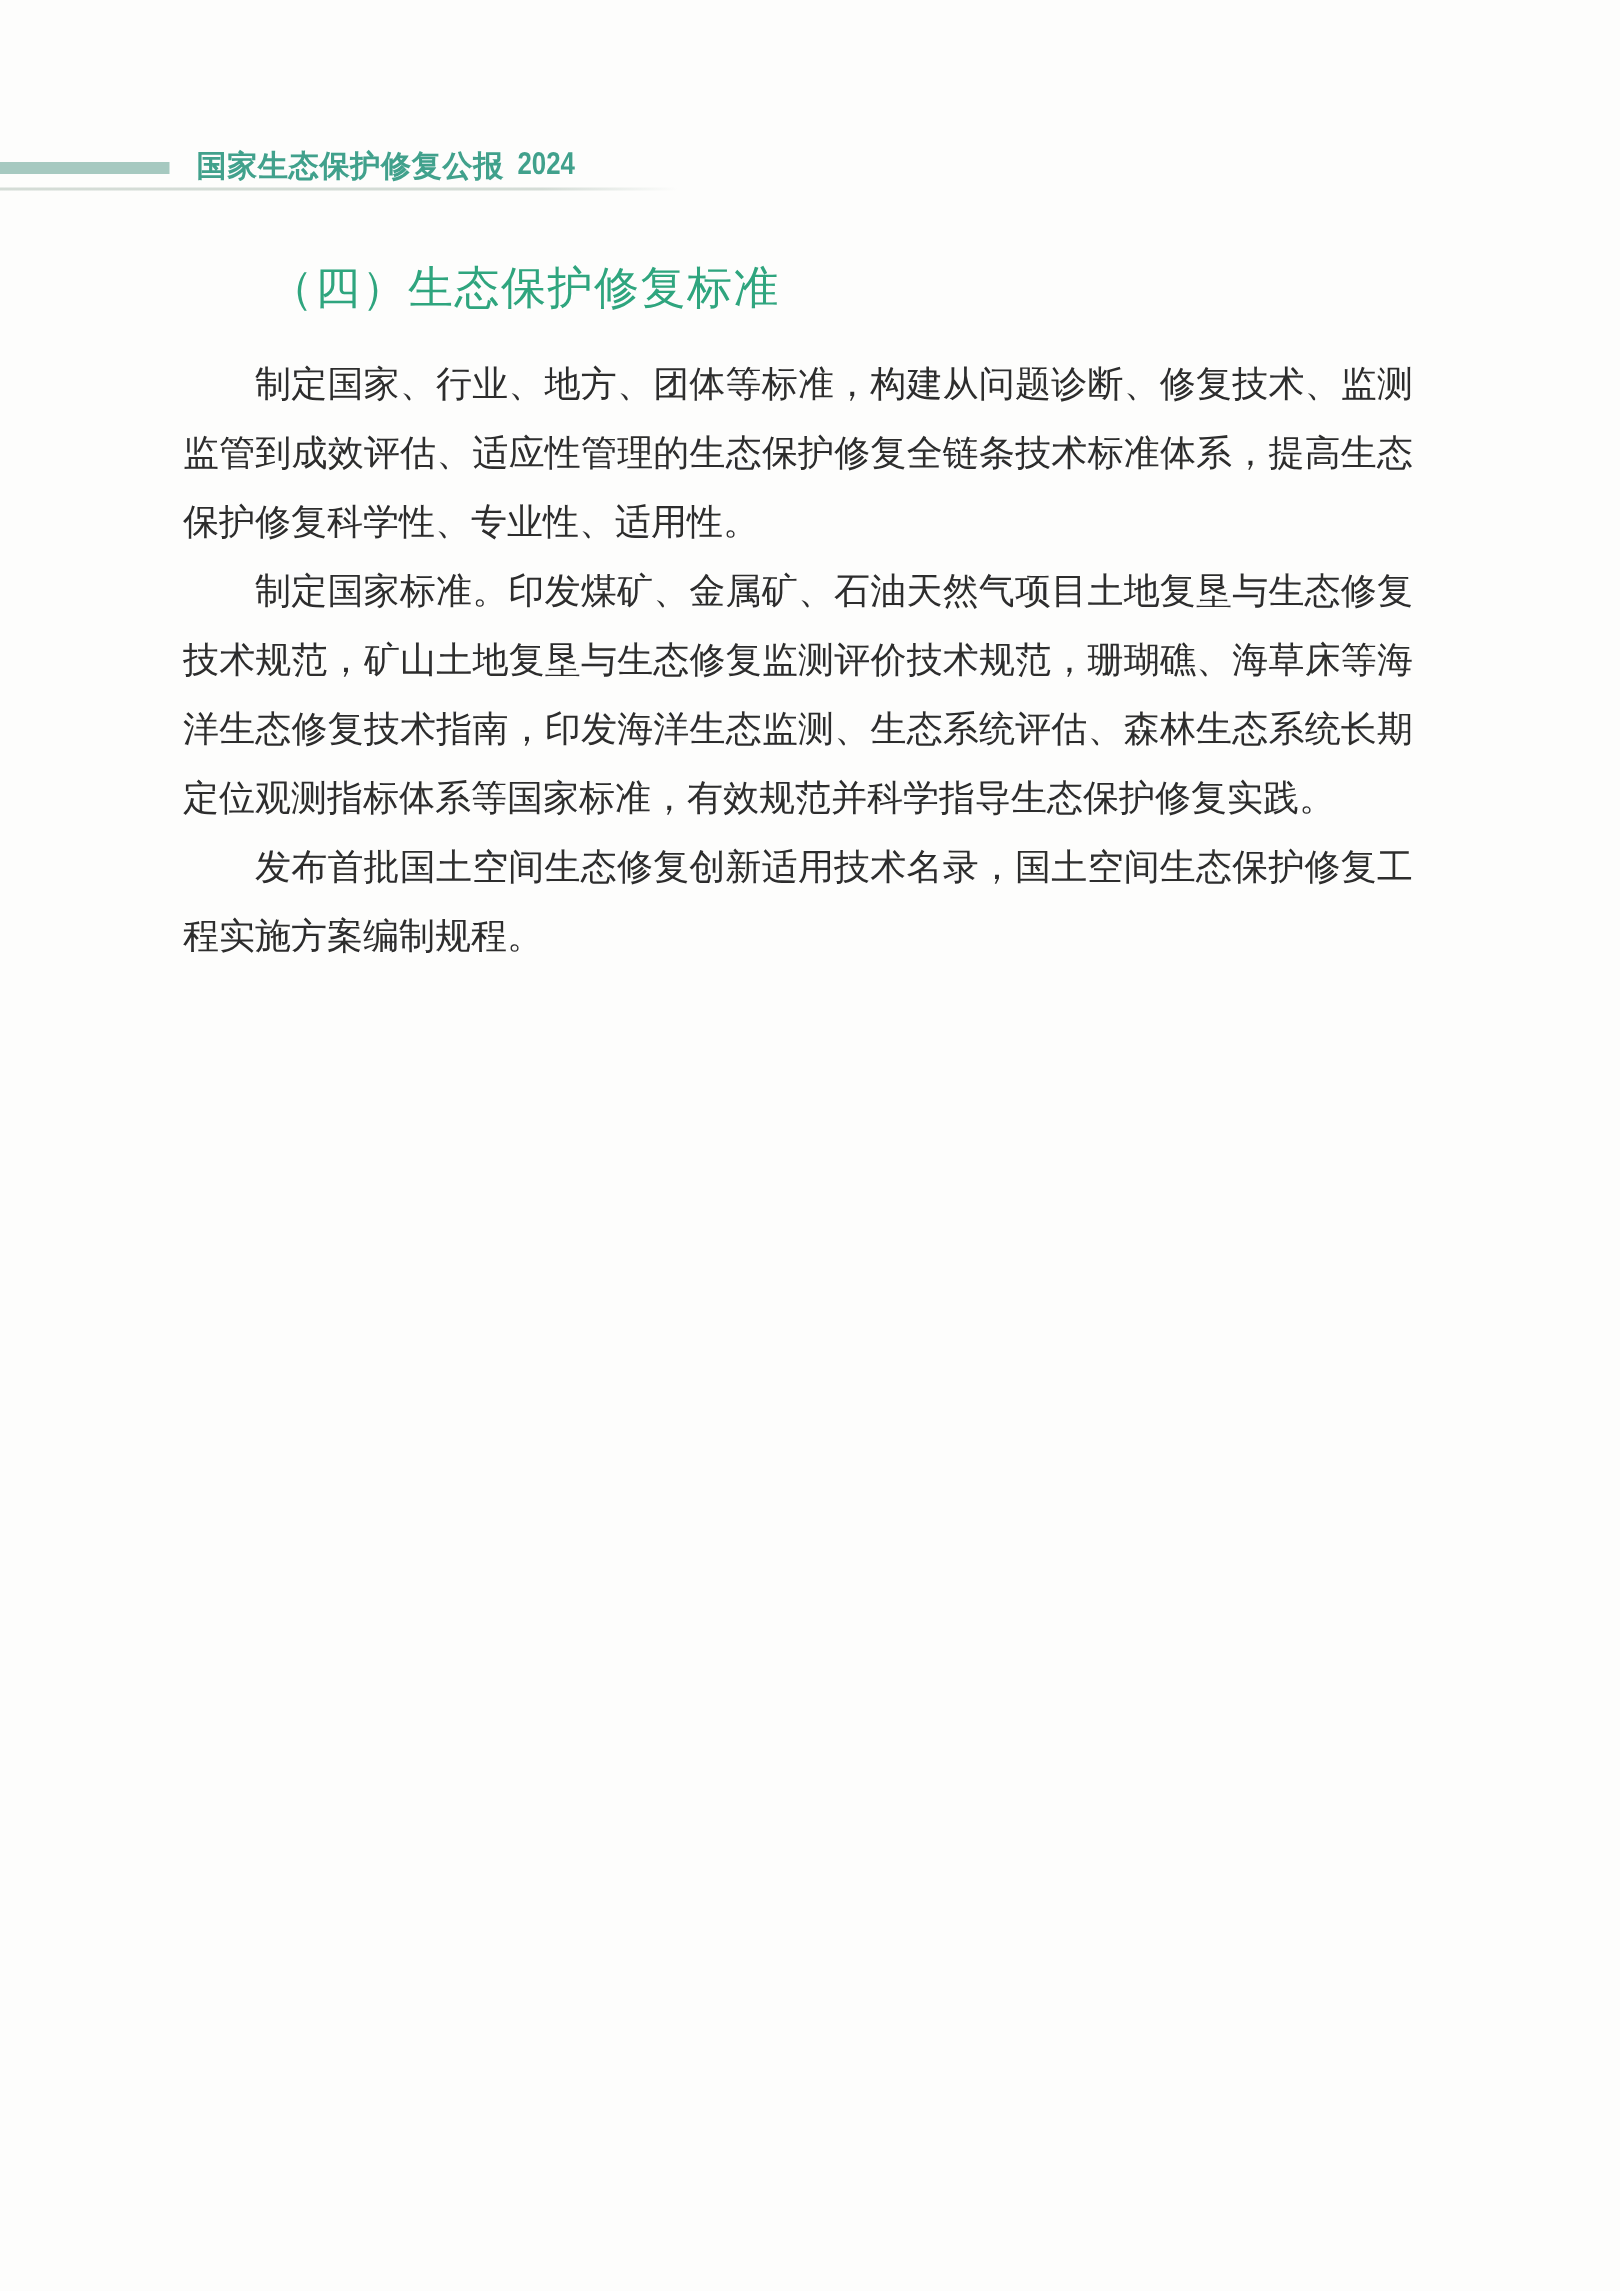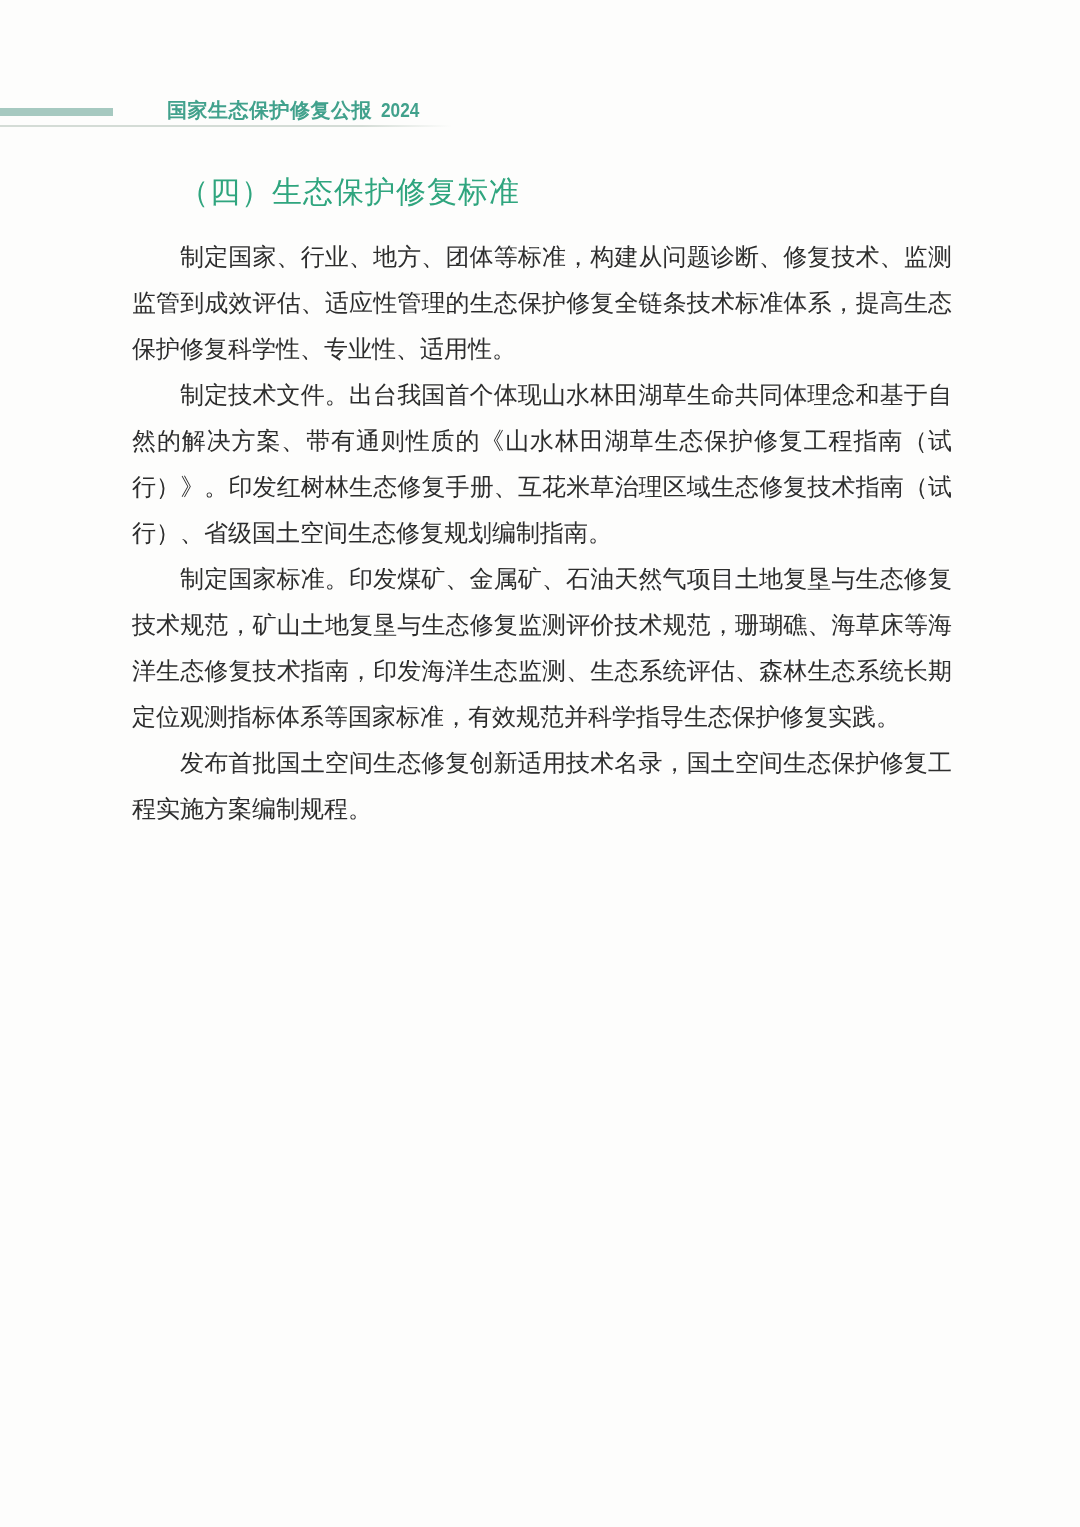--- a/index.html
+++ b/index.html
@@ -29,21 +29,20 @@
   }
   .header-accent-bar{
     position:absolute;left:0;top:108px;
     width:113px;height:8px;
     background:var(--bar-green);
   }
   .header-titles{
     position:absolute;left:131px;top:98px;height:24px;
     display:flex;align-items:center;gap:9px;
     white-space:nowrap;
-    margin-left:36px;
   }
   .header-title{
     font-family:"Liberation Serif","DejaVu Serif",serif;
     font-weight:700;
     font-size:20px;
     letter-spacing:0.5px;
     color:var(--accent-green);
   }
   .header-year{
     font-family:"Liberation Sans","DejaVu Sans",sans-serif;
@@ -63,21 +62,21 @@
   .section-heading{
     position:absolute;left:179px;top:172px;
     font-family:"Liberation Sans","DejaVu Sans",sans-serif;
     font-weight:400;
     font-size:30px;
     letter-spacing:1px;
     color:var(--heading-green);
     white-space:nowrap;
   }
   .document-body{
-    position:absolute;left:132px;top:234px;
+    position:absolute;left:122px;top:234px;
     width:820px;
     color:var(--body-ink);
     font-size:24px;
     line-height:46px;
     text-align:justify;
     text-justify:inter-ideograph;
   }
   .document-body p{
     text-indent:2em;
     text-align:justify;
@@ -100,21 +99,20 @@
       <span class="header-title">国家生态保护修复公报</span>
       <span class="header-year">2024</span>
     </div>
     <span class="header-rule"></span>
   </header>
 
   <h2 class="section-heading">（四）生态保护修复标准</h2>
 
   <main class="document-body">
     <p>制定国家、行业、地方、团体等标准，构建从问题诊断、修复技术、监测监管到成效评估、适应性管理的生态保护修复全链条技术标准体系，提高生态保护修复科学性、专业性、适用性。</p>
-    <p>制定技术文件。出台我国首个体现山水林田湖草生命共同体理念和基于自然的解决方案、带有通则性质的《山水林田湖草生态保护修复工程指南（试行）》。印发红树林生态修复手册、互花米草治理区域生态修复技术指南（试行）、省级国土空间生态修复规划编制指南。</p>
     <p>制定国家标准。印发煤矿、金属矿、石油天然气项目土地复垦与生态修复技术规范，矿山土地复垦与生态修复监测评价技术规范，珊瑚礁、海草床等海洋生态修复技术指南，印发海洋生态监测、生态系统评估、森林生态系统长期定位观测指标体系等国家标准，有效规范并科学指导生态保护修复实践。</p>
     <p>发布首批国土空间生态修复创新适用技术名录，国土空间生态保护修复工程实施方案编制规程。</p>
   </main>
 
   <footer class="page-footer">
     
   </footer>
 
 </div>
 

